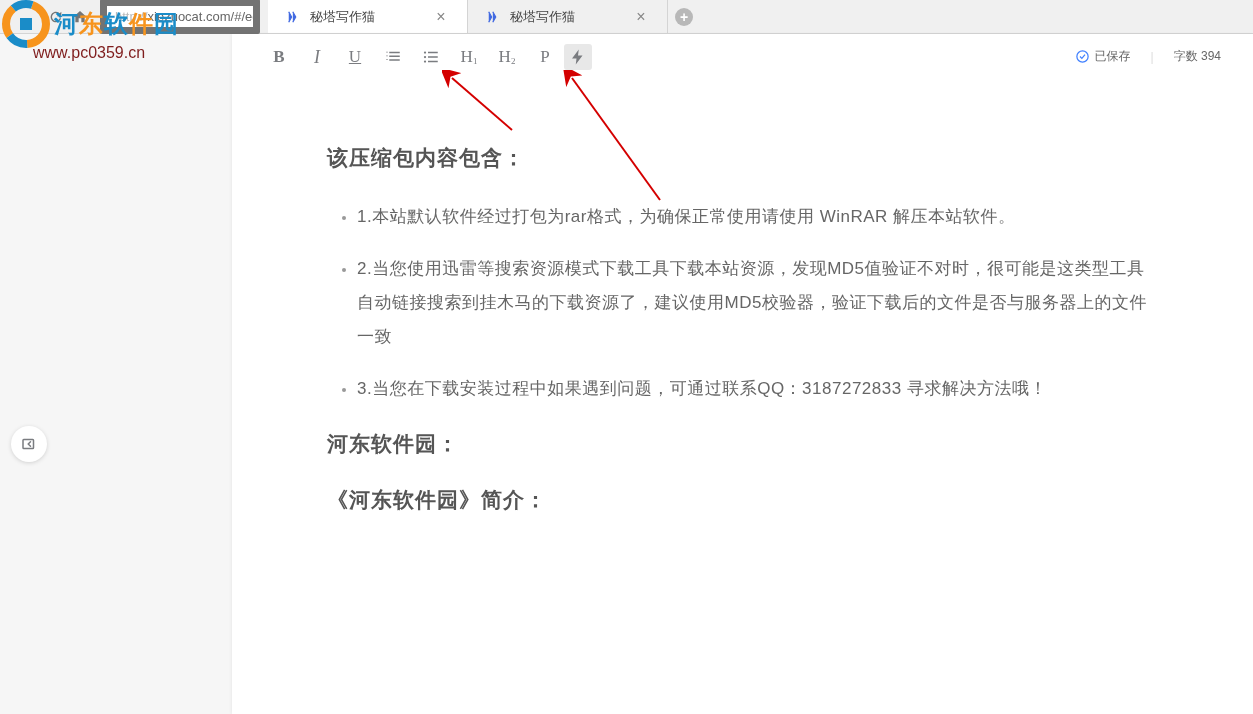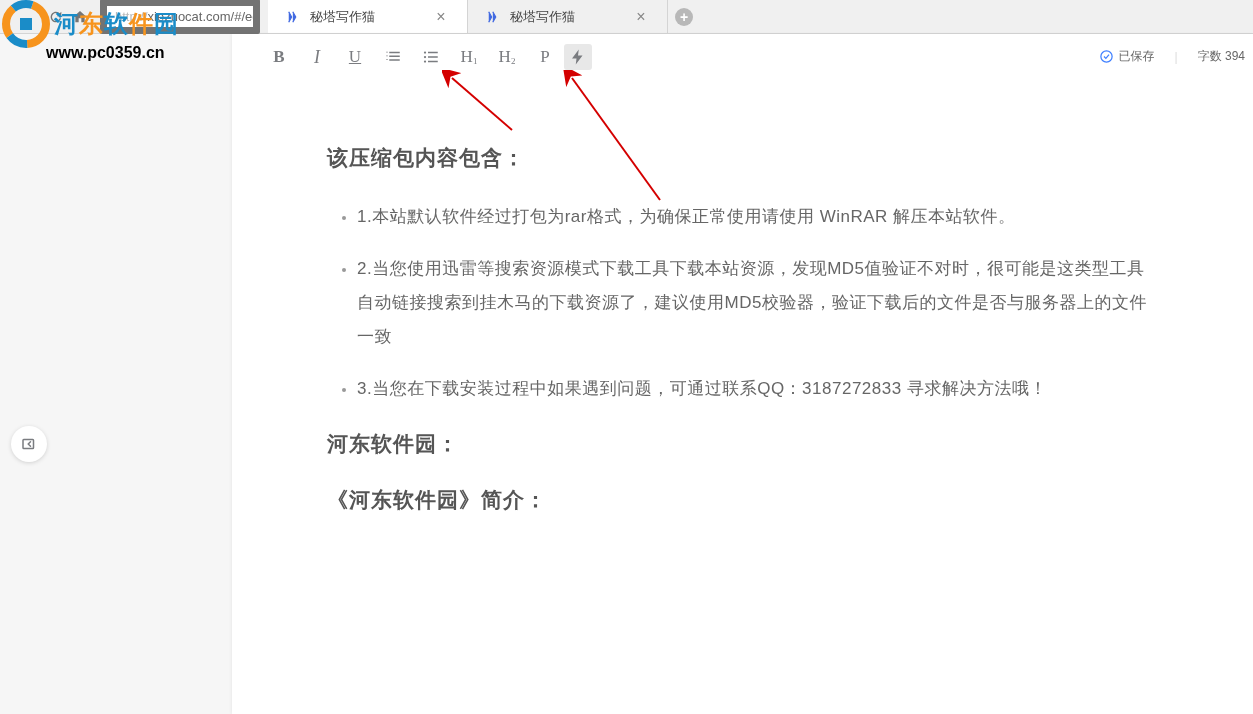--- a/index.html
+++ b/index.html
@@ -25,36 +25,36 @@
 .tool-btn{width:38px;height:30px;display:flex;align-items:center;justify-content:center;cursor:pointer;color:#7a7c80;font-size:17px}
 .tool-btn.bold{font-weight:bold;font-family:Georgia,serif}
 .tool-btn.italic{font-style:italic;font-family:Georgia,serif;font-size:18px}
 .tool-btn.underline{text-decoration:underline;font-family:Georgia,serif}
 .tool-btn svg{width:18px;height:18px;fill:#7a7c80}
 .tool-btn.h1-btn{font-family:Georgia,serif;position:relative}
 .tool-btn.h2-btn{font-family:Georgia,serif;position:relative}
 .tool-btn .sub{font-size:9px;position:relative;top:4px}
 .tool-btn.p-btn{font-family:Georgia,serif}
 .tool-btn.lightning{background:#e8e8e8;border-radius:3px;width:28px;height:26px}
-.status-right{position:absolute;right:8px;top:14px;font-size:12px;color:#666;display:flex;align-items:center;gap:20px}
+.status-right{position:absolute;right:32px;top:14px;font-size:12px;color:#666;display:flex;align-items:center;gap:20px}
 .saved-indicator{display:flex;align-items:center;gap:5px}
 .saved-indicator svg{width:15px;height:15px}
 .divider{color:#ddd}
 .doc-body{padding:40px 95px 0 95px;overflow-y:auto;height:calc(100% - 46px)}
 .doc-body h2{font-size:21px;color:#555;font-weight:bold;margin:24px 0 28px 0;letter-spacing:1px}
 .doc-body ul{list-style:disc;padding-left:30px}
 .doc-body li{font-size:17px;color:#666;line-height:2;margin-bottom:18px;letter-spacing:0.5px}
 .doc-body li::marker{color:#999;font-size:13px}
 .side-toggle{position:absolute;left:11px;top:392px;width:36px;height:36px;background:#fff;border-radius:50%;box-shadow:0 1px 4px rgba(0,0,0,0.15);display:flex;align-items:center;justify-content:center;cursor:pointer}
 .side-toggle svg{width:18px;height:18px;fill:none;stroke:#7a7c80;stroke-width:2}
 .watermark{position:absolute;left:0;top:0;z-index:100;pointer-events:none}
 .wm-logo{display:flex;align-items:center}
 .wm-icon{width:54px;height:48px;position:relative}
 .wm-text{font-size:24px;font-weight:bold;letter-spacing:1px}
-.wm-url{font-size:16px;color:#000000;font-weight:bold;margin-left:46px;margin-top:-4px}
+.wm-url{font-size:16px;color:#7f1d1d;font-weight:normal;margin-left:33px;margin-top:-4px}
 .arrow-svg{position:absolute;pointer-events:none;z-index:50}
 </style>
 </head>
 <body>
 
 <div class="browser-bar">
   <div class="nav-icons">
     <svg viewBox="0 0 24 24">
         <path d="M17.65 6.35A7.958 7.958 0 0012 4c-4.42 0-8 3.58-8 8s3.58 8 8 8c3.73 0 6.84-2.55 7.73-6h-2.08A5.99 5.99 0 0112 18c-3.31 0-6-2.69-6-6s2.69-6 6-6c1.66 0 3.14.69 4.22 1.78L13 11h7V4l-2.35 2.35z"></path>
       </svg>

